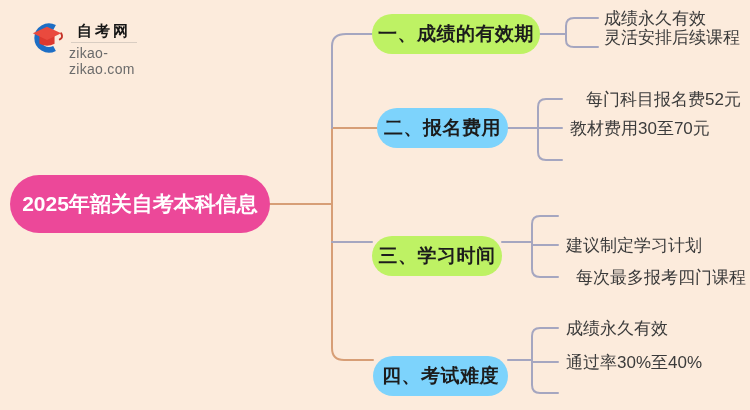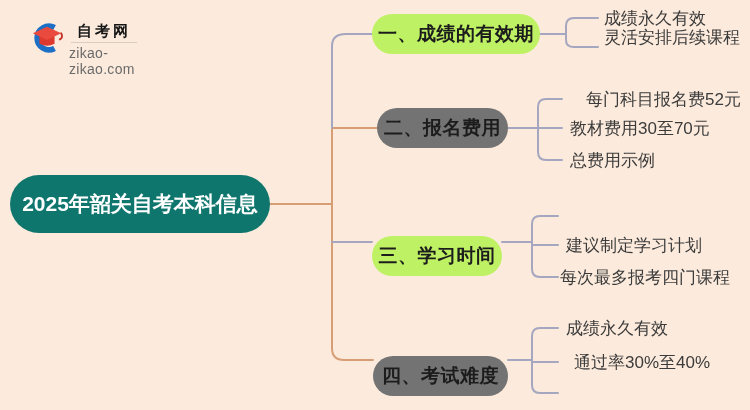--- a/index.html
+++ b/index.html
@@ -12,24 +12,24 @@
   svg.connectors{position:absolute;left:0;top:0;z-index:1;}
   .pill{
     position:absolute;z-index:2;
     display:flex;align-items:center;justify-content:center;
     border-radius:22px;
     font-weight:bold;color:#1c1c1c;font-size:19px;
     white-space:nowrap;letter-spacing:0.5px;
   }
   .pill.root{
     left:10px;top:175px;width:260px;height:58px;border-radius:29px;
-    background:#0f766e;color:#ffffff;font-size:21px;letter-spacing:0px;
+    background:#ec4899;color:#ffffff;font-size:21px;letter-spacing:0px;
   }
   .pill.lavender{background:#bef264;}
-  .pill.tan{background:#737373;}
+  .pill.tan{background:#7dd3fc;}
   .pill.b1{left:372px;top:14px;width:168px;height:40px;}
   .pill.b2{left:377px;top:108px;width:131px;height:40px;}
   .pill.b3{left:372px;top:236px;width:130px;height:40px;}
   .pill.b4{left:373px;top:356px;width:135px;height:40px;}
   .leaf{
     position:absolute;z-index:2;transform:translateY(-50%);
     font-size:17px;font-weight:400;color:#3b3b3b;white-space:nowrap;
   }
   .logo{position:absolute;left:30px;top:22px;z-index:3;display:flex;align-items:flex-start;}
   .logo-icon{width:34px;height:32px;margin-right:5px;}
@@ -95,21 +95,20 @@
   <div class="pill lavender b1">一、成绩的有效期</div>
   <div class="pill tan b2">二、报名费用</div>
   <div class="pill lavender b3">三、学习时间</div>
   <div class="pill tan b4">四、考试难度</div>
 
   <div class="leaf" style="left:604px;top:18px;">成绩永久有效</div>
   <div class="leaf" style="left:604px;top:37px;">灵活安排后续课程</div>
 
   <div class="leaf" style="left:570px;top:99px;margin-left:16px;">每门科目报名费52元</div>
   <div class="leaf" style="left:570px;top:128px;">教材费用30至70元</div>
-  <div class="leaf" style="left:570px;top:160px;">总费用示例</div>
 
   <div class="leaf" style="left:566px;top:245px;">建议制定学习计划</div>
-  <div class="leaf" style="left:560px;top:277px;">每次最多报考四门课程</div>
+  <div class="leaf" style="left:576px;top:277px;">每次最多报考四门课程</div>
 
   <div class="leaf" style="left:566px;top:328px;">成绩永久有效</div>
-  <div class="leaf" style="left:566px;top:362px;margin-left:8px;">通过率30%至40%</div>
+  <div class="leaf" style="left:566px;top:362px;">通过率30%至40%</div>
 
 </div>
 
 </body></html>

